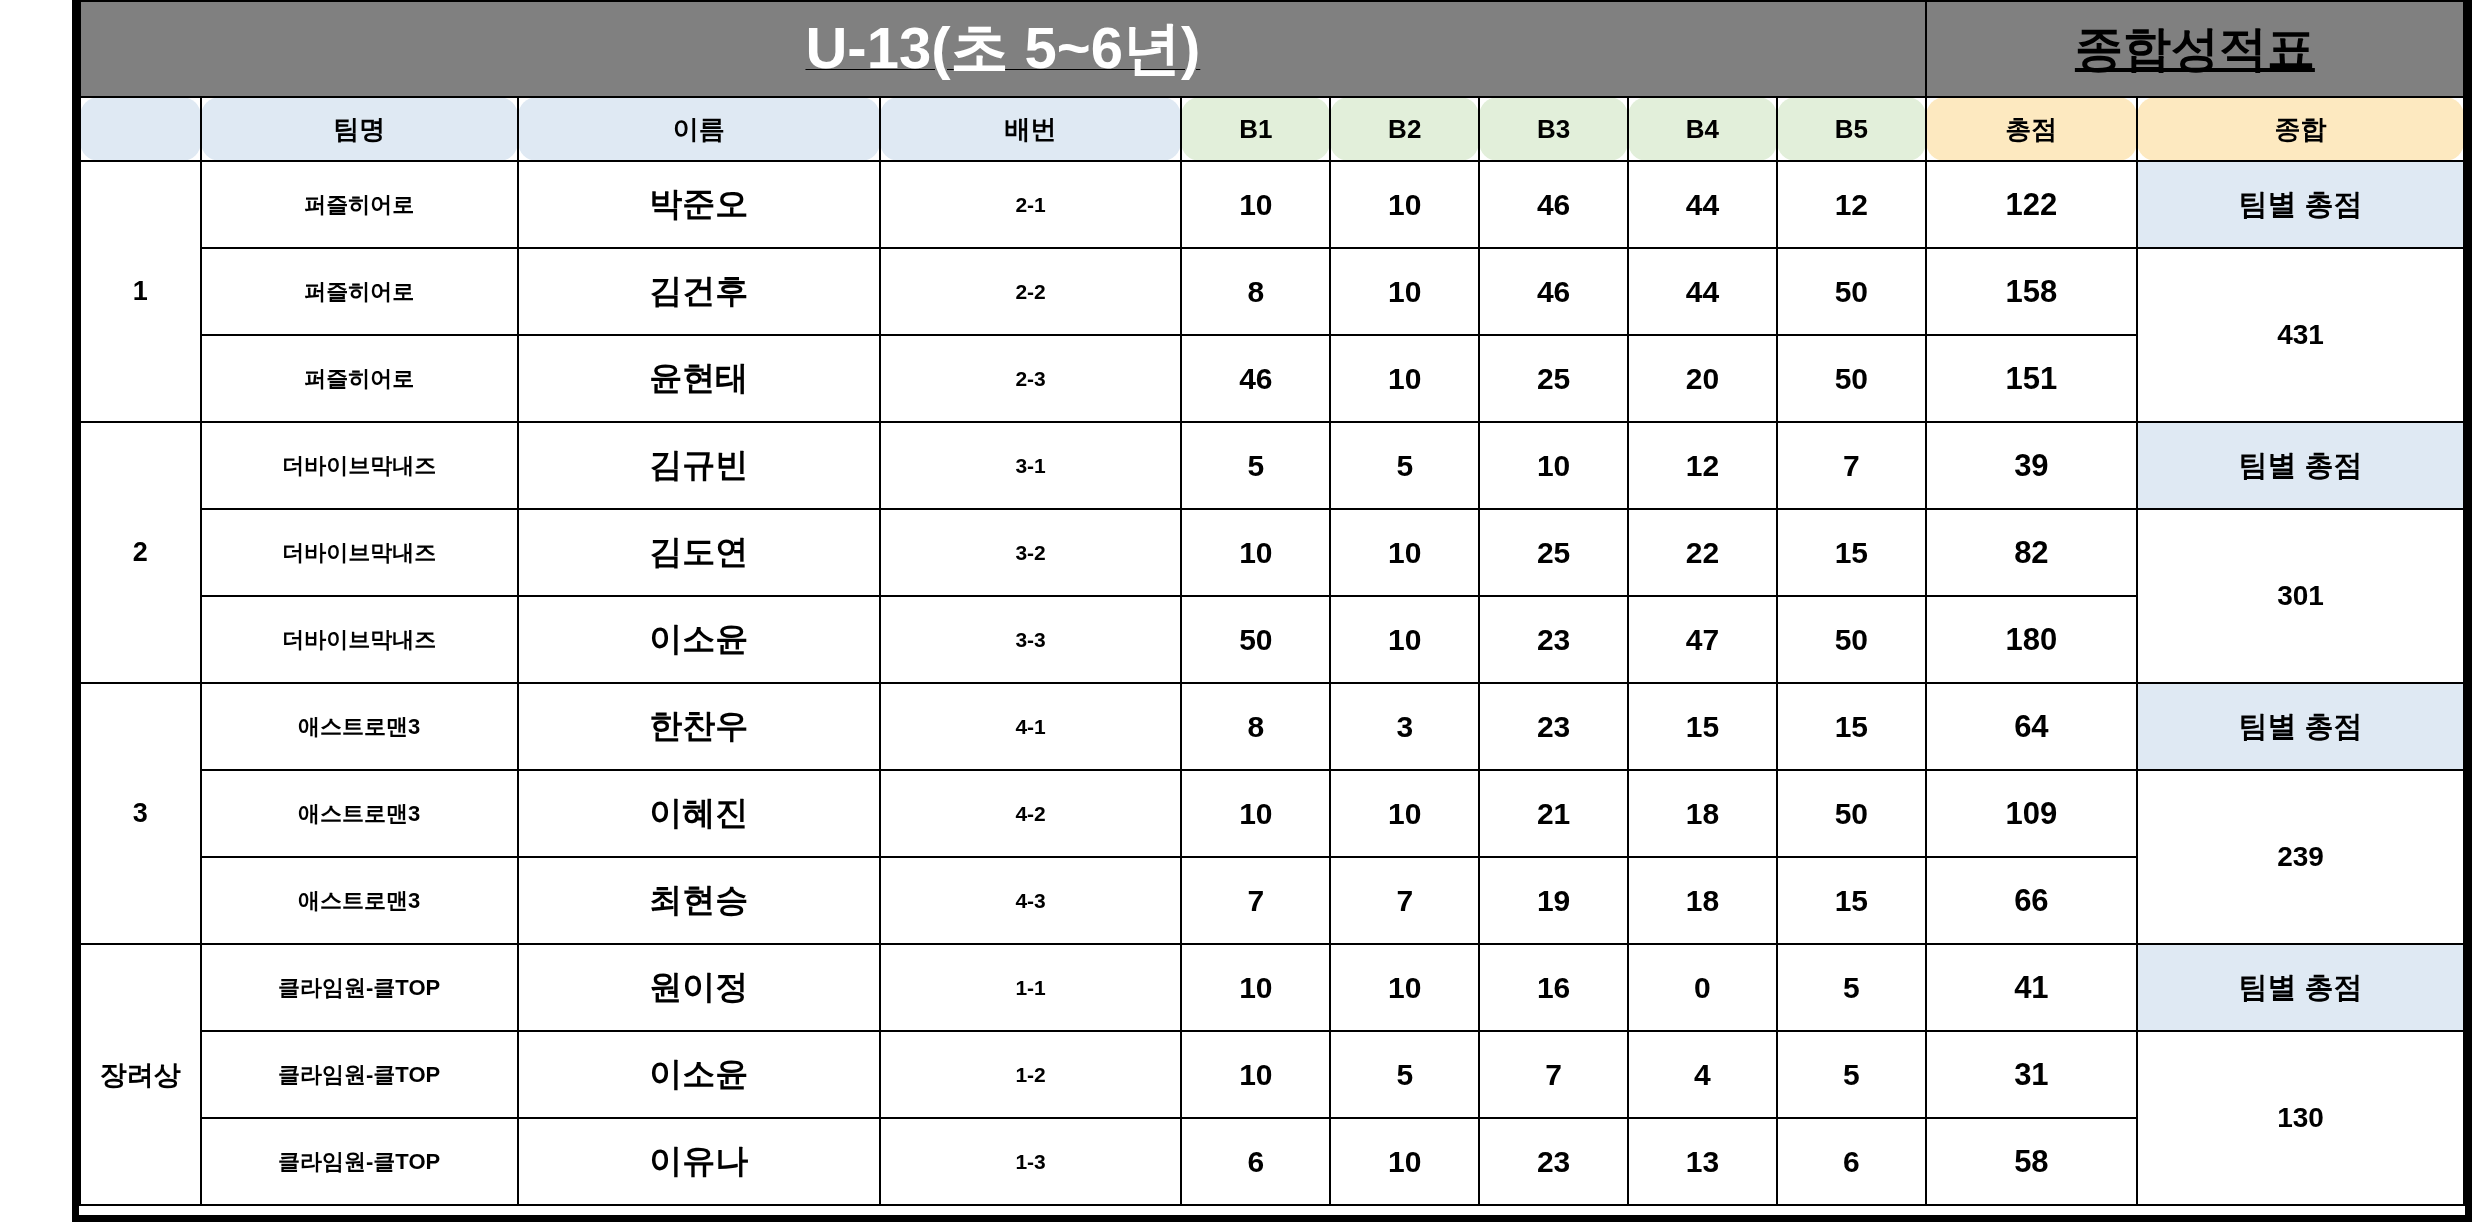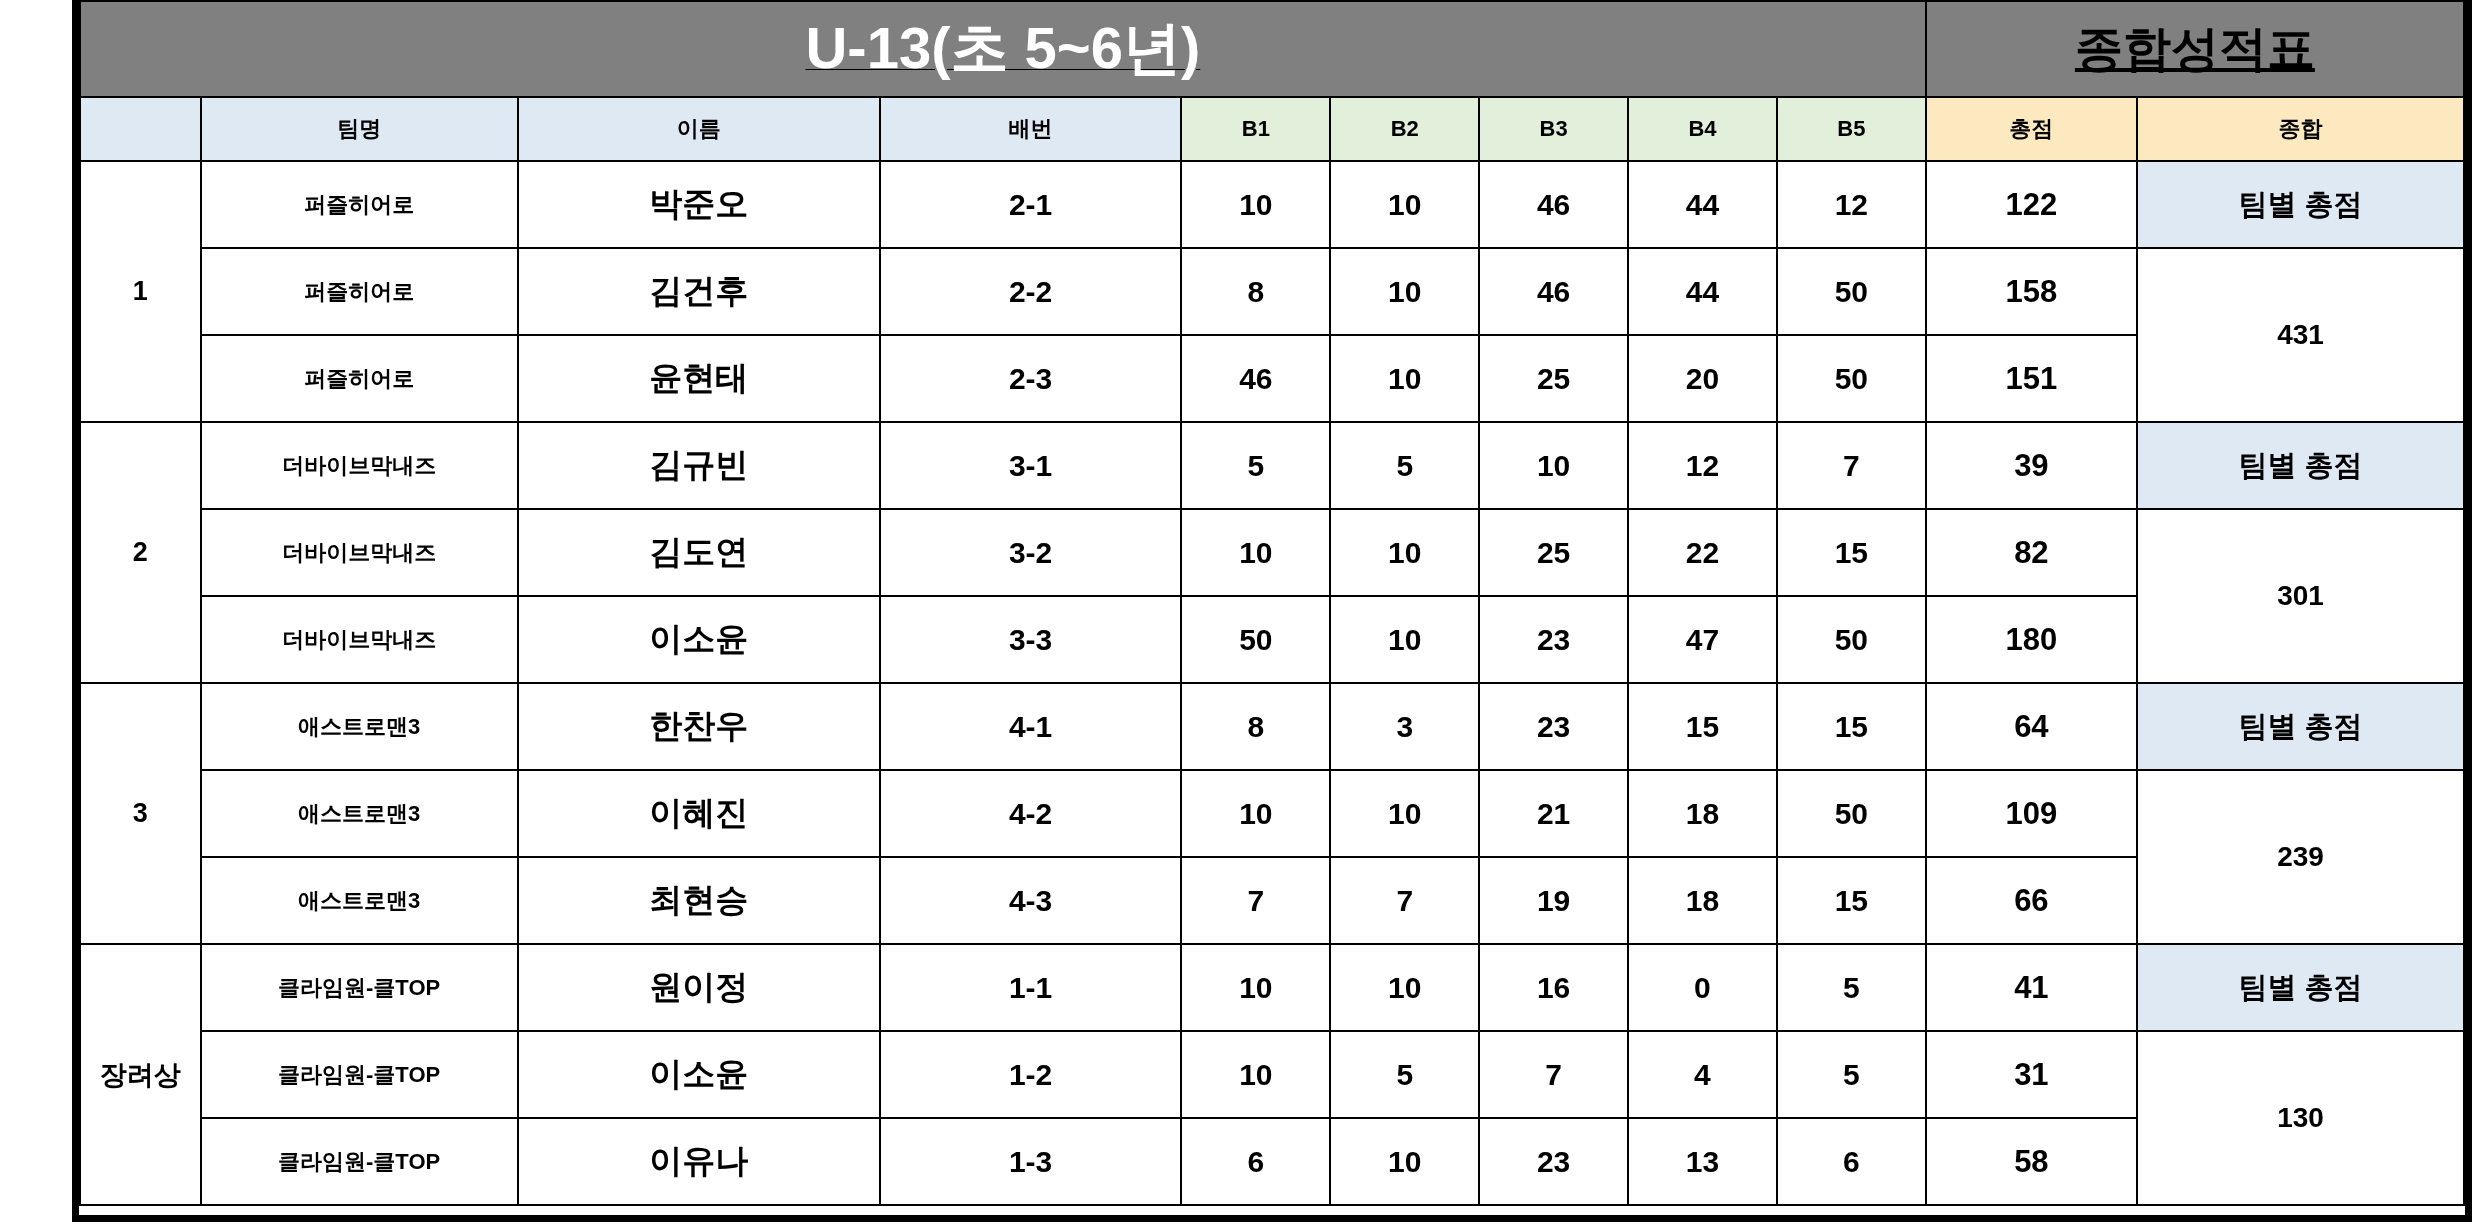--- a/index.html
+++ b/index.html
@@ -66,21 +66,22 @@
   .title-right {
     font-size: 48px;
     color: #ffffff;
     font-weight: bold;
     text-align: right;
     padding-right: 18px;
   }
   
   .hdr td {
     height: 62px;
-    font-size: 22px;
+    font-size: 26px;
+    border-radius: 19px;
   }
   .hdr .h-blank { background:#dfe9f3; }
   .hdr .h-light { background:#dfe9f3; }
   .hdr .h-green { background:#e2efda; }
   .hdr .h-gold  { background:#fde9c0;margin-left:8px; }
 
   
   .body-row td {
     height: 85px;
     font-size: 33px;
@@ -90,21 +91,21 @@
     font-size: 27px;
   }
   td.team {
     font-size: 22px;
   }
   td.name {
     font-size: 33px;
     font-family: Liberation Serif, serif;
   }
   td.bib {
-    font-size: 30px;
+    font-size: 21px;
   }
   td.score {
     font-size: 30px;
     border-radius: 10px;
   }
   td.total {
     font-size: 31px;
   }
   td.sum-label {
     background: #dfe9f3;

